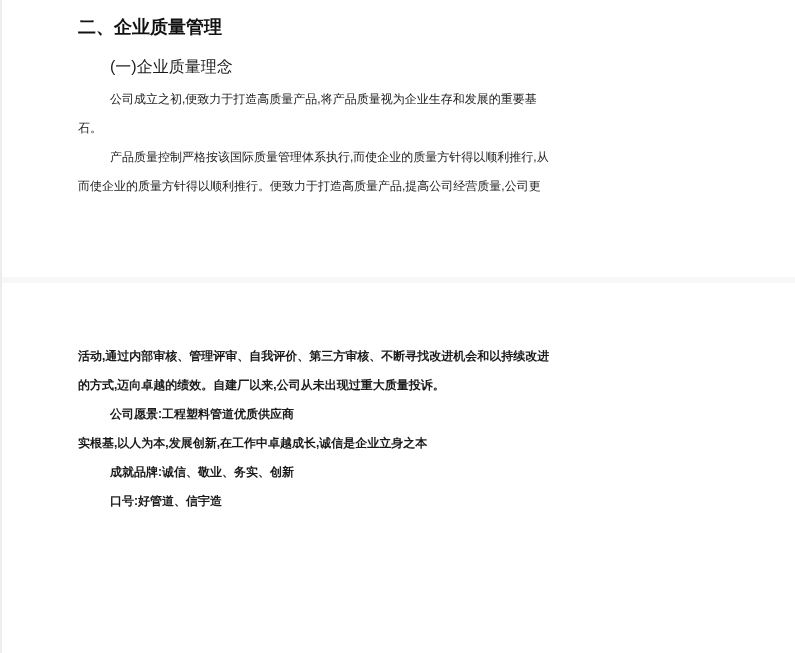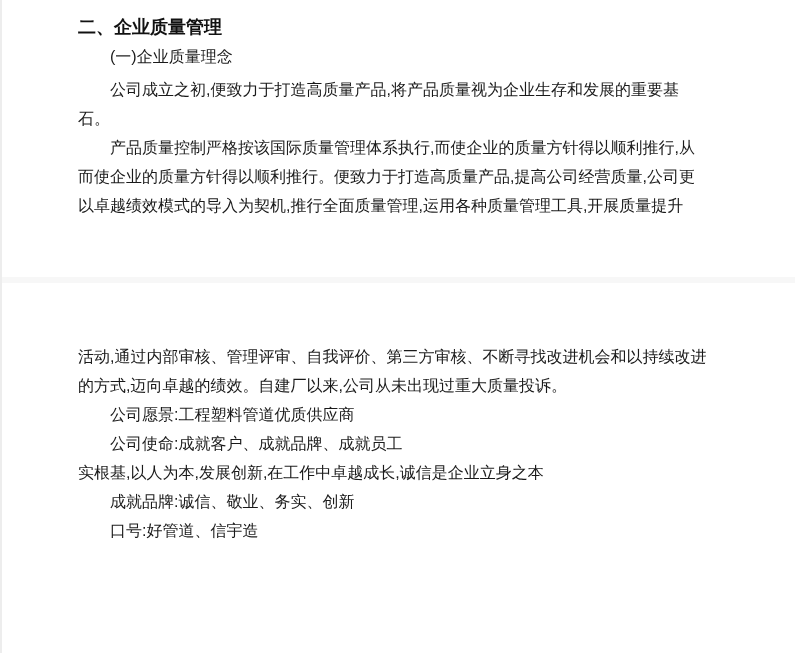--- a/index.html
+++ b/index.html
@@ -37,41 +37,42 @@
   }
   .page-gap {
     width: 795px;
     height: 6px;
     background: #f7f7f7;
   }
   .page2 {
     height: 370px;
     padding: 59px 78px 0 78px;
     overflow: hidden;
+    font-weight: bold;
   }
   .heading {
     margin: 0;
     font-size: 18px;
     line-height: 22px;
     font-weight: bold;
     color: #111111;
     white-space: nowrap;
   }
   .subheading {
-    margin-top: 8px;
+    margin-top: 18px;
     font-size: 16px;
     line-height: 22px;
     text-indent: 32px;
     white-space: nowrap;
   }
   .body-block {
     margin-top: 7px;
   }
   .line {
-    font-size: 16px;
+    font-size: 12px;
     line-height: 29px;
     height: 29px;
     white-space: nowrap;
     color: #1a1a1a;
   }
   .indent {
     text-indent: 32px;
   }
   .gap-above {
     margin-top: 0;
@@ -84,28 +85,26 @@
   <div class="left-edge"></div>
 
   <div class="page page1">
     <h1 class="heading">二、企业质量管理</h1>
     <div class="subheading">(一)企业质量理念</div>
     <div class="body-block">
       <div class="line indent">公司成立之初,便致力于打造高质量产品,将产品质量视为企业生存和发展的重要基</div>
       <div class="line">石。</div>
       <div class="line indent">产品质量控制严格按该国际质量管理体系执行,而使企业的质量方针得以顺利推行,从</div>
       <div class="line">而使企业的质量方针得以顺利推行。便致力于打造高质量产品,提高公司经营质量,公司更</div>
-      <div class="line">以卓越绩效模式的导入为契机,推行全面质量管理,运用各种质量管理工具,开展质量提升</div>
     </div>
   </div>
 
   <div class="page-gap"></div>
 
   <div class="page page2">
     <div class="line">活动,通过内部审核、管理评审、自我评价、第三方审核、不断寻找改进机会和以持续改进</div>
     <div class="line">的方式,迈向卓越的绩效。自建厂以来,公司从未出现过重大质量投诉。</div>
     <div class="line indent gap-above">公司愿景:工程塑料管道优质供应商</div>
-    <div class="line indent gap-above">公司使命:成就客户、成就品牌、成就员工</div>
     <div class="line">实根基,以人为本,发展创新,在工作中卓越成长,诚信是企业立身之本</div>
     <div class="line indent gap-above">成就品牌:诚信、敬业、务实、创新</div>
     <div class="line indent gap-above">口号:好管道、信宇造</div>
   </div>
 </div>
 
 </body></html>

